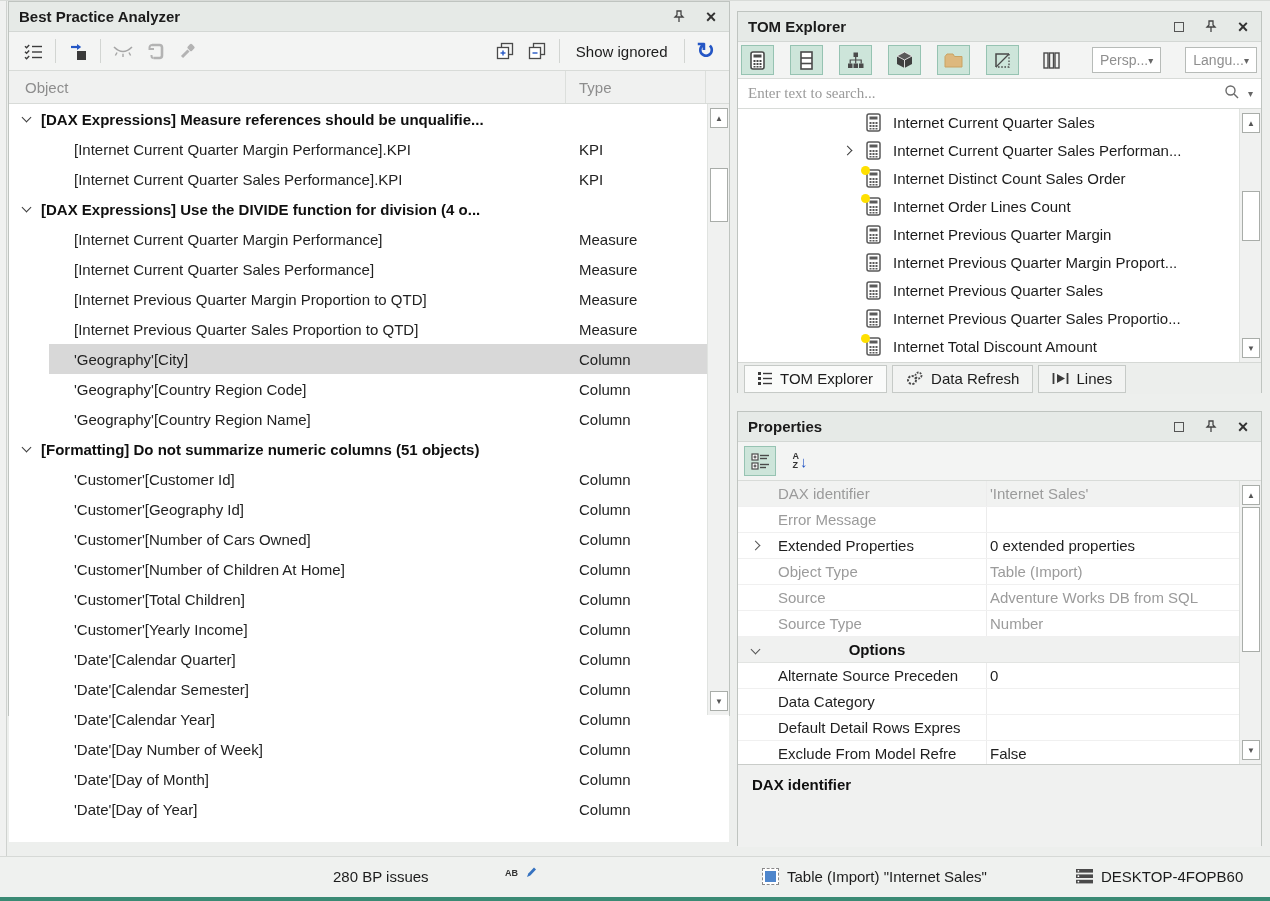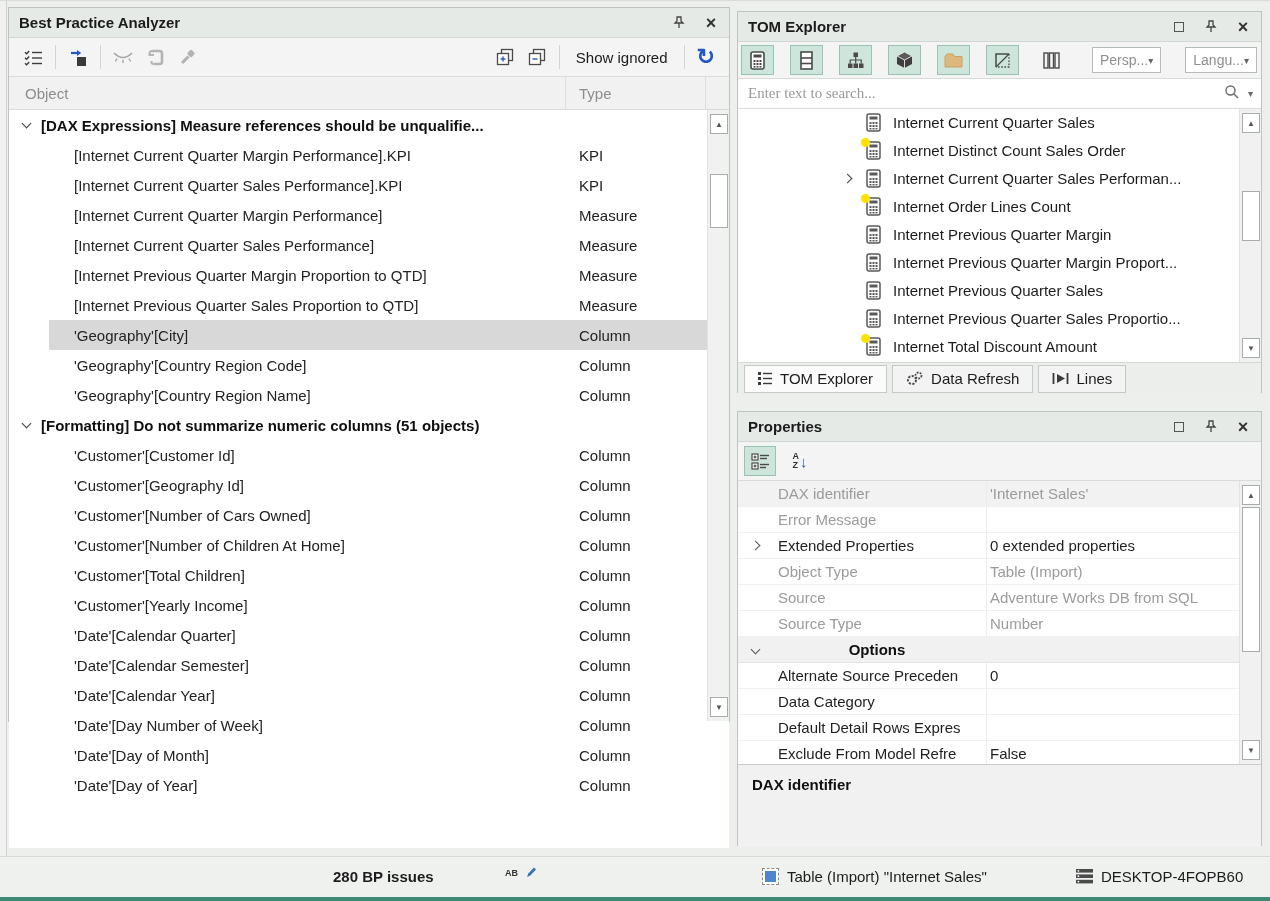--- a/index.html
+++ b/index.html
@@ -19,21 +19,21 @@
   .closex{font-size:18px;color:#333;line-height:1;}
 
   .sep{width:1px;height:24px;background:#d2d5d2;margin:0 6px;flex:none;}
 
   
   .cv{display:inline-block;width:7px;height:7px;border-right:1.7px solid #3c3c3c;border-bottom:1.7px solid #3c3c3c;}
   .cv.down{transform:rotate(45deg);}
   .cv.right{transform:rotate(-45deg);}
 
   
-  .bpa{left:8px;top:6px;width:722px;height:715px;}
+  .bpa{left:8px;top:0;width:722px;height:715px;}
   .bpa-toolbar{height:38px;display:flex;align-items:center;background:#f3f4f3;padding:0 8px;}
   .tbtn{width:32px;height:28px;display:flex;align-items:center;justify-content:center;flex:none;}
   .rightcluster{margin-left:auto;display:flex;align-items:center;}
   .showignored{font-size:15px;color:#1c1c1c;padding:0 10px;}
   .refresh{color:#2456c5;font-size:22px;font-weight:bold;line-height:1;padding:0 6px;}
   .bpa-header{height:34px;background:#f0f1f0;border-top:1px solid #d8dbd8;border-bottom:1px solid #d8dbd8;
               position:relative;color:#8d8d8d;font-size:15px;}
   .bpa-header .h-object{position:absolute;left:16px;top:8px;}
   .bpa-header .h-type{position:absolute;left:570px;top:8px;}
   .bpa-header .hline1{position:absolute;left:556px;top:0;bottom:0;width:1px;background:#dcdfdc;}
@@ -94,21 +94,21 @@
   .prow.readonly .plabel,.prow.readonly .pvalue{color:#9b9b9b;}
   .prow.highlight{background:#f1f2f1;}
   .prow.category{background:#f0f1f0;border-bottom:1px solid #e2e4e2;text-align:center;}
   .prow.category .plabel{left:36px;font-weight:bold;color:#101010;}
   .props-scroll{top:0;bottom:0;right:0;}
   .pdesc{height:83px;background:#f0f1f0;border-top:1px solid #c9ccc9;padding:11px 14px;font-size:15px;font-weight:bold;color:#101010;}
 
   
   .statusbar{position:absolute;left:0;right:0;top:855px;height:42px;background:#eff1ef;border-top:1px solid #d6d9d6;}
   .sb-item{position:absolute;top:11px;font-size:15px;color:#1c1c1c;white-space:nowrap;display:flex;align-items:center;gap:8px;}
-  .bpissues{font-weight:bold;}
+  .bpissues{font-weight:normal;}
   .ab-wrap{display:flex;align-items:flex-end;}
   .ab-txt{font-size:9px;font-weight:bold;color:#333;line-height:1;}
   .tblico{width:17px;height:17px;border:1px dashed #8a8a8a;background:#fff;display:flex;align-items:center;justify-content:center;}
   .tblico i{display:block;width:11px;height:11px;background:#4e86cc;}
 </style>
 </head>
 <body>
 
 <div class="screen">
   <div class="left-strip"></div>
@@ -201,20 +201,24 @@
     <span class="lbl">[DAX Expressions] Measure references should be unqualifie...</span>
   </div>
         <div class="bpa-row item">
     <span class="lbl">[Internet Current Quarter Margin Performance].KPI</span>
     <span class="type">KPI</span>
   </div>
         <div class="bpa-row item">
     <span class="lbl">[Internet Current Quarter Sales Performance].KPI</span>
     <span class="type">KPI</span>
   </div>
+        <div class="bpa-row group">
+    <span class="cv down"></span>
+    <span class="lbl">[DAX Expressions] Use the DIVIDE function for division (4 o...</span>
+  </div>
         <div class="bpa-row item">
     <span class="lbl">[Internet Current Quarter Margin Performance]</span>
     <span class="type">Measure</span>
   </div>
         <div class="bpa-row item">
     <span class="lbl">[Internet Current Quarter Sales Performance]</span>
     <span class="type">Measure</span>
   </div>
         <div class="bpa-row item">
     <span class="lbl">[Internet Previous Quarter Margin Proportion to QTD]</span>
@@ -416,62 +420,62 @@
                   <rect x="9.5" y="12" width="2" height="2"></rect>
                   <rect x="3.5" y="15" width="2" height="1.5"></rect>
                   <rect x="6.5" y="15" width="2" height="1.5"></rect>
                   <rect x="9.5" y="15" width="2" height="1.5"></rect>
                 </g>
               </svg>
     </span>
     <span class="tree-lbl">Internet Current Quarter Sales</span>
   </div>
           <div class="tree-row">
+    <span class="cv right" style="visibility: visible;"></span>
+    <span class="tree-ic">
+      
+      <svg width="15" height="19" viewBox="0 0 15 19">
+                <rect x="1" y="1" width="13" height="17" rx="2" fill="#fff" stroke="#5a5a5a" stroke-width="1.5"></rect>
+                <rect x="3.5" y="3.5" width="8" height="3" fill="#5a5a5a"></rect>
+                <g fill="#5a5a5a">
+                  <rect x="3.5" y="9" width="2" height="2"></rect>
+                  <rect x="6.5" y="9" width="2" height="2"></rect>
+                  <rect x="9.5" y="9" width="2" height="2"></rect>
+                  <rect x="3.5" y="12" width="2" height="2"></rect>
+                  <rect x="6.5" y="12" width="2" height="2"></rect>
+                  <rect x="9.5" y="12" width="2" height="2"></rect>
+                  <rect x="3.5" y="15" width="2" height="1.5"></rect>
+                  <rect x="6.5" y="15" width="2" height="1.5"></rect>
+                  <rect x="9.5" y="15" width="2" height="1.5"></rect>
+                </g>
+              </svg>
+    </span>
+    <span class="tree-lbl">Internet Current Quarter Sales Performan...</span>
+  </div>
+          <div class="tree-row">
 
     <span class="tree-ic">
       <span class="dot" style="display: block;"></span>
       <svg width="15" height="19" viewBox="0 0 15 19">
                 <rect x="1" y="1" width="13" height="17" rx="2" fill="#fff" stroke="#5a5a5a" stroke-width="1.5"></rect>
                 <rect x="3.5" y="3.5" width="8" height="3" fill="#5a5a5a"></rect>
                 <g fill="#5a5a5a">
                   <rect x="3.5" y="9" width="2" height="2"></rect>
                   <rect x="6.5" y="9" width="2" height="2"></rect>
                   <rect x="9.5" y="9" width="2" height="2"></rect>
                   <rect x="3.5" y="12" width="2" height="2"></rect>
                   <rect x="6.5" y="12" width="2" height="2"></rect>
                   <rect x="9.5" y="12" width="2" height="2"></rect>
                   <rect x="3.5" y="15" width="2" height="1.5"></rect>
                   <rect x="6.5" y="15" width="2" height="1.5"></rect>
                   <rect x="9.5" y="15" width="2" height="1.5"></rect>
                 </g>
               </svg>
     </span>
     <span class="tree-lbl">Internet Distinct Count Sales Order</span>
-  </div>
-          <div class="tree-row">
-    <span class="cv right" style="visibility: visible;"></span>
-    <span class="tree-ic">
-      
-      <svg width="15" height="19" viewBox="0 0 15 19">
-                <rect x="1" y="1" width="13" height="17" rx="2" fill="#fff" stroke="#5a5a5a" stroke-width="1.5"></rect>
-                <rect x="3.5" y="3.5" width="8" height="3" fill="#5a5a5a"></rect>
-                <g fill="#5a5a5a">
-                  <rect x="3.5" y="9" width="2" height="2"></rect>
-                  <rect x="6.5" y="9" width="2" height="2"></rect>
-                  <rect x="9.5" y="9" width="2" height="2"></rect>
-                  <rect x="3.5" y="12" width="2" height="2"></rect>
-                  <rect x="6.5" y="12" width="2" height="2"></rect>
-                  <rect x="9.5" y="12" width="2" height="2"></rect>
-                  <rect x="3.5" y="15" width="2" height="1.5"></rect>
-                  <rect x="6.5" y="15" width="2" height="1.5"></rect>
-                  <rect x="9.5" y="15" width="2" height="1.5"></rect>
-                </g>
-              </svg>
-    </span>
-    <span class="tree-lbl">Internet Current Quarter Sales Performan...</span>
   </div>
           <div class="tree-row">
 
     <span class="tree-ic">
       <span class="dot" style="display: block;"></span>
       <svg width="15" height="19" viewBox="0 0 15 19">
                 <rect x="1" y="1" width="13" height="17" rx="2" fill="#fff" stroke="#5a5a5a" stroke-width="1.5"></rect>
                 <rect x="3.5" y="3.5" width="8" height="3" fill="#5a5a5a"></rect>
                 <g fill="#5a5a5a">
                   <rect x="3.5" y="9" width="2" height="2"></rect>

